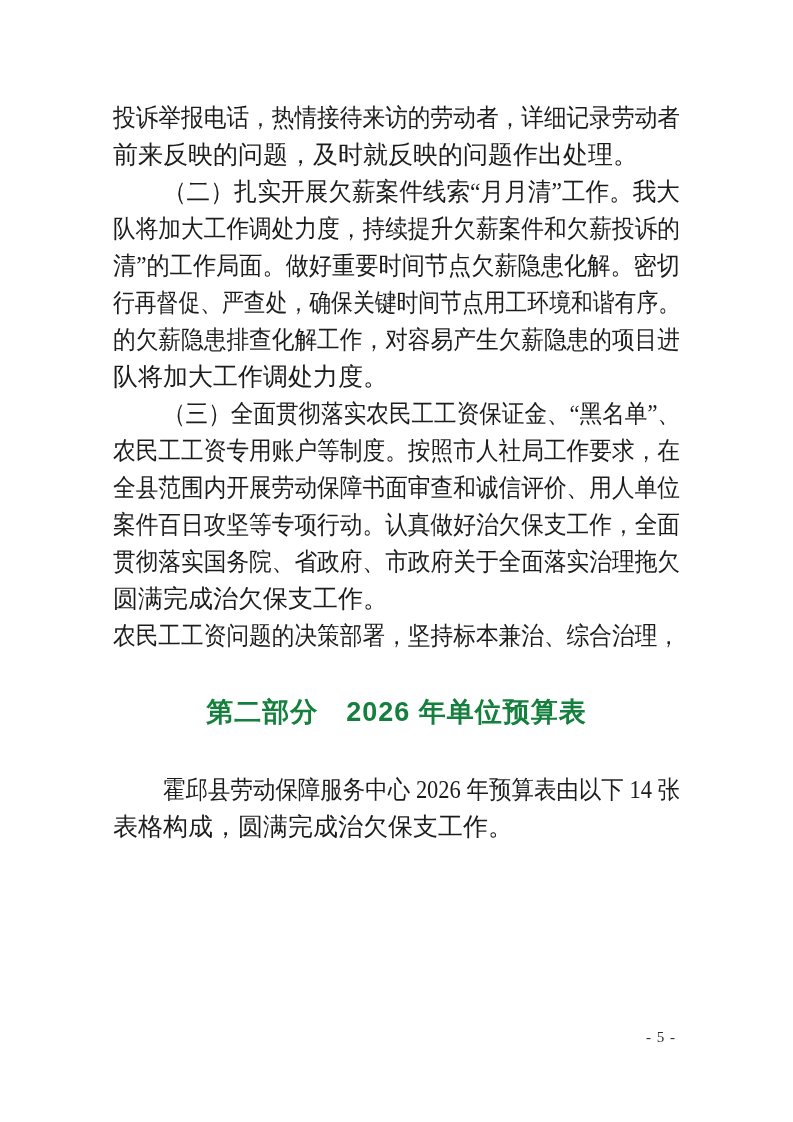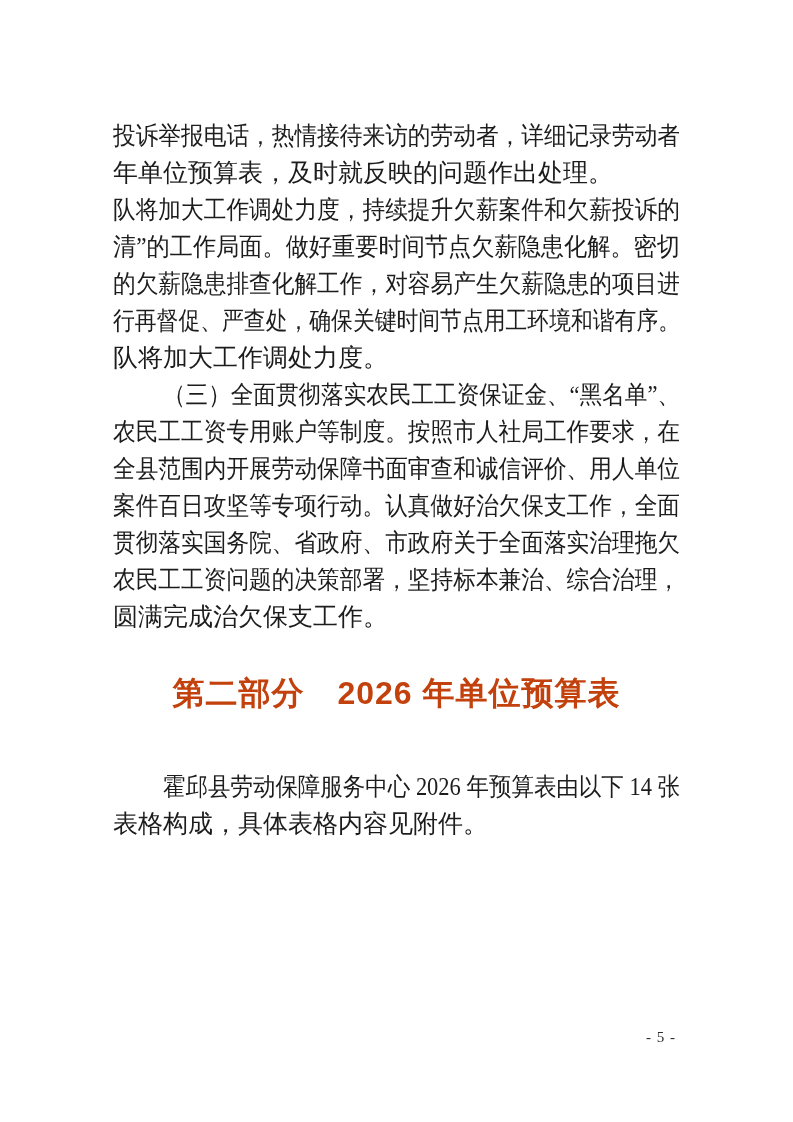--- a/index.html
+++ b/index.html
@@ -16,47 +16,47 @@
     color: #1c1c1c;
   }
   .page {
     position: absolute;
     inset: 0;
     background: #ffffff;
   }
   .text-body {
     position: absolute;
     left: 113px;
-    top: 117px;
+    top: 99px;
     width: 567px;
     font-size: 25px;
     line-height: 37px;
   }
   .para { margin: 0; padding: 0; }
   .line {
     height: 37px;
     white-space: nowrap;
     overflow: visible;
   }
   .line.ind { padding-left: 50px; }
   .ltext {
     display: inline-block;
     white-space: nowrap;
     transform-origin: left center;
   }
   .heading {
     margin-top: 37px;
-    margin-bottom: 54px;
+    margin-bottom: 38px;
     height: 42px;
     line-height: 42px;
     text-align: center;
     font-family: "Liberation Sans", "DejaVu Sans", sans-serif;
     font-weight: bold;
-    font-size: 32px;
-    color: #c2410c;
+    font-size: 27px;
+    color: #15803d;
     letter-spacing: 1px;
   }
   .pagenum {
     position: absolute;
     top: 1028px;
     left: 0;
     width: 676px;
     text-align: right;
     font-size: 15px;
     line-height: 18px;
@@ -66,46 +66,47 @@
 </style>
 </head>
 <body>
 
 <div class="page">
 
   <div class="text-body">
 
     <div class="para">
       <div class="line j"><span class="ltext" style="transform: scaleX(0.9072);">投诉举报电话，热情接待来访的劳动者，详细记录劳动者</span></div>
-      <div class="line"><span class="ltext">年单位预算表，及时就反映的问题作出处理。</span></div>
+      <div class="line"><span class="ltext">前来反映的问题，及时就反映的问题作出处理。</span></div>
     </div>
 
     <div class="para">
+      <div class="line j ind"><span class="ltext" style="transform: scaleX(0.944805);">（二）扎实开展欠薪案件线索“月月清”工作。我大</span></div>
       <div class="line j"><span class="ltext" style="transform: scaleX(0.9072);">队将加大工作调处力度，持续提升欠薪案件和欠薪投诉的</span></div>
       <div class="line j"><span class="ltext" style="transform: scaleX(0.927821);">清”的工作局面。做好重要时间节点欠薪隐患化解。密切</span></div>
+      <div class="line j"><span class="ltext" style="transform: scaleX(0.872308);">行再督促、严查处，确保关键时间节点用工环境和谐有序。</span></div>
       <div class="line j"><span class="ltext" style="transform: scaleX(0.9072);">的欠薪隐患排查化解工作，对容易产生欠薪隐患的项目进</span></div>
-      <div class="line j"><span class="ltext" style="transform: scaleX(0.872308);">行再督促、严查处，确保关键时间节点用工环境和谐有序。</span></div>
       <div class="line"><span class="ltext">队将加大工作调处力度。</span></div>
     </div>
 
     <div class="para">
       <div class="line j ind"><span class="ltext" style="transform: scaleX(0.903525);">（三）全面贯彻落实农民工工资保证金、“黑名单”、</span></div>
       <div class="line j"><span class="ltext" style="transform: scaleX(0.9072);">农民工工资专用账户等制度。按照市人社局工作要求，在</span></div>
       <div class="line j"><span class="ltext" style="transform: scaleX(0.9072);">全县范围内开展劳动保障书面审查和诚信评价、用人单位</span></div>
       <div class="line j"><span class="ltext" style="transform: scaleX(0.9072);">案件百日攻坚等专项行动。认真做好治欠保支工作，全面</span></div>
       <div class="line j"><span class="ltext" style="transform: scaleX(0.9072);">贯彻落实国务院、省政府、市政府关于全面落实治理拖欠</span></div>
+      <div class="line"><span class="ltext">圆满完成治欠保支工作。</span></div>
       <div class="line j"><span class="ltext" style="transform: scaleX(0.9072);">农民工工资问题的决策部署，坚持标本兼治、综合治理，</span></div>
-      <div class="line"><span class="ltext">圆满完成治欠保支工作。</span></div>
     </div>
 
     <div class="heading">第二部分　2026 年单位预算表</div>
 
     <div class="para">
       <div class="line j ind"><span class="ltext" style="transform: scaleX(0.89913);">霍邱县劳动保障服务中心 2026 年预算表由以下 14 张</span></div>
-      <div class="line"><span class="ltext">表格构成，具体表格内容见附件。</span></div>
+      <div class="line"><span class="ltext">表格构成，圆满完成治欠保支工作。</span></div>
     </div>
 
 
   </div>
 
   <div class="pagenum">- 5 -</div>
 
 </div>
 
 </body></html>

